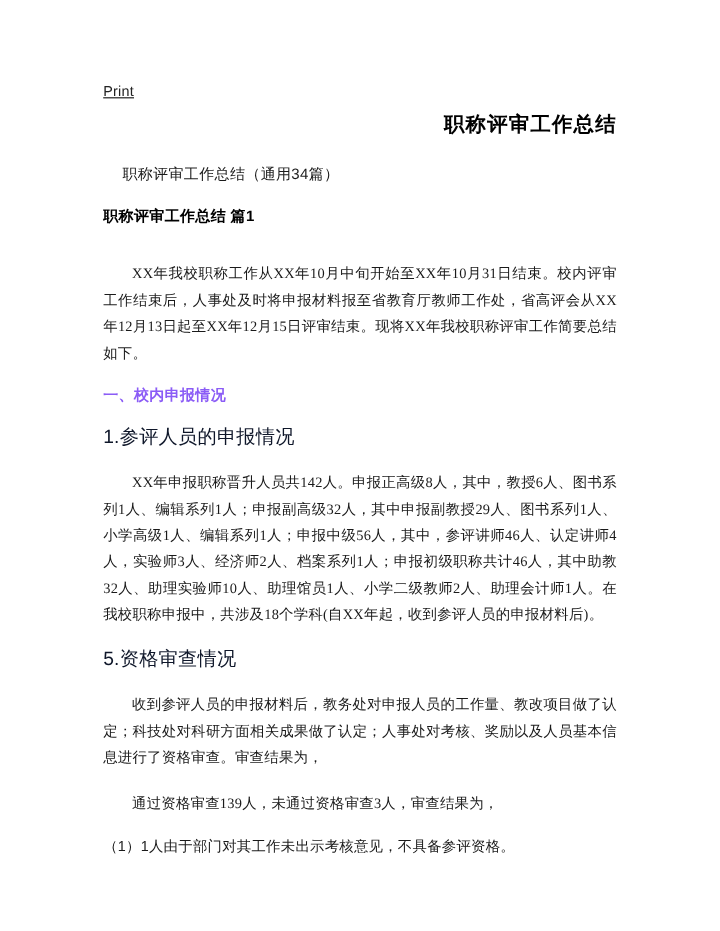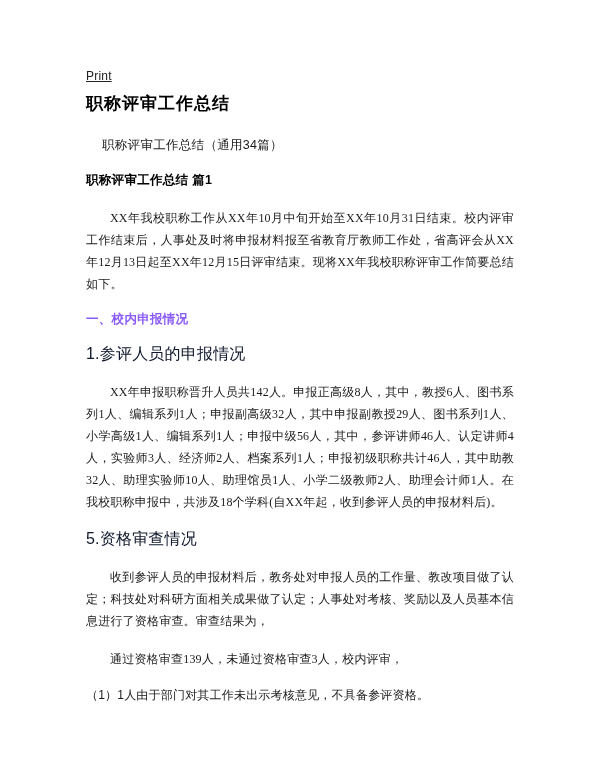--- a/index.html
+++ b/index.html
@@ -32,35 +32,35 @@
   }
   .doc-body {
     position: absolute;
     top: 92px;
     left: 86px;
     width: 428px;
   }
   .doc-title {
     font-size: 17px;
     font-weight: bold;
-    text-align: left;
+    text-align: right;
     margin: 0 0 22px 0;
     letter-spacing: 1px;
     color: #000;
   }
   .subtitle {
     font-size: 12.5px;
     margin: 0 0 18px 16px;
     color: #1a1a1a;
     letter-spacing: 0.3px;
   }
   .h2 {
     font-size: 12.5px;
     font-weight: bold;
-    margin: 0 0 18px 0;
+    margin: 0 0 28px 0;
     color: #000;
     letter-spacing: 0.3px;
   }
   .para {
     font-size: 12px;
     line-height: 22px;
     margin: 0 0 16px 0;
     text-align: justify;
     letter-spacing: 0.2px;
     color: #1a1a1a;
@@ -114,18 +114,18 @@
 
 
     <p class="sub-head">1.参评人员的申报情况</p>
 
     <p class="para indent">XX年申报职称晋升人员共142人。申报正高级8人，其中，教授6人、图书系列1人、编辑系列1人；申报副高级32人，其中申报副教授29人、图书系列1人、小学高级1人、编辑系列1人；申报中级56人，其中，参评讲师46人、认定讲师4人，实验师3人、经济师2人、档案系列1人；申报初级职称共计46人，其中助教32人、助理实验师10人、助理馆员1人、小学二级教师2人、助理会计师1人。在我校职称申报中，共涉及18个学科(自XX年起，收到参评人员的申报材料后)。</p>
 
     <p class="sub-head">5.资格审查情况</p>
 
     <p class="para indent">收到参评人员的申报材料后，教务处对申报人员的工作量、教改项目做了认定；科技处对科研方面相关成果做了认定；人事处对考核、奖励以及人员基本信息进行了资格审查。审查结果为，</p>
 
-    <p class="para indent tight">通过资格审查139人，未通过资格审查3人，校内评审，</p>
+    <p class="para indent tight">通过资格审查139人，未通过资格审查3人，审查结果为，</p>
 
     <p class="list-item">（1）1人由于部门对其工作未出示考核意见，不具备参评资格。</p>
 
   </div>
 </div>
 
 </body></html>

